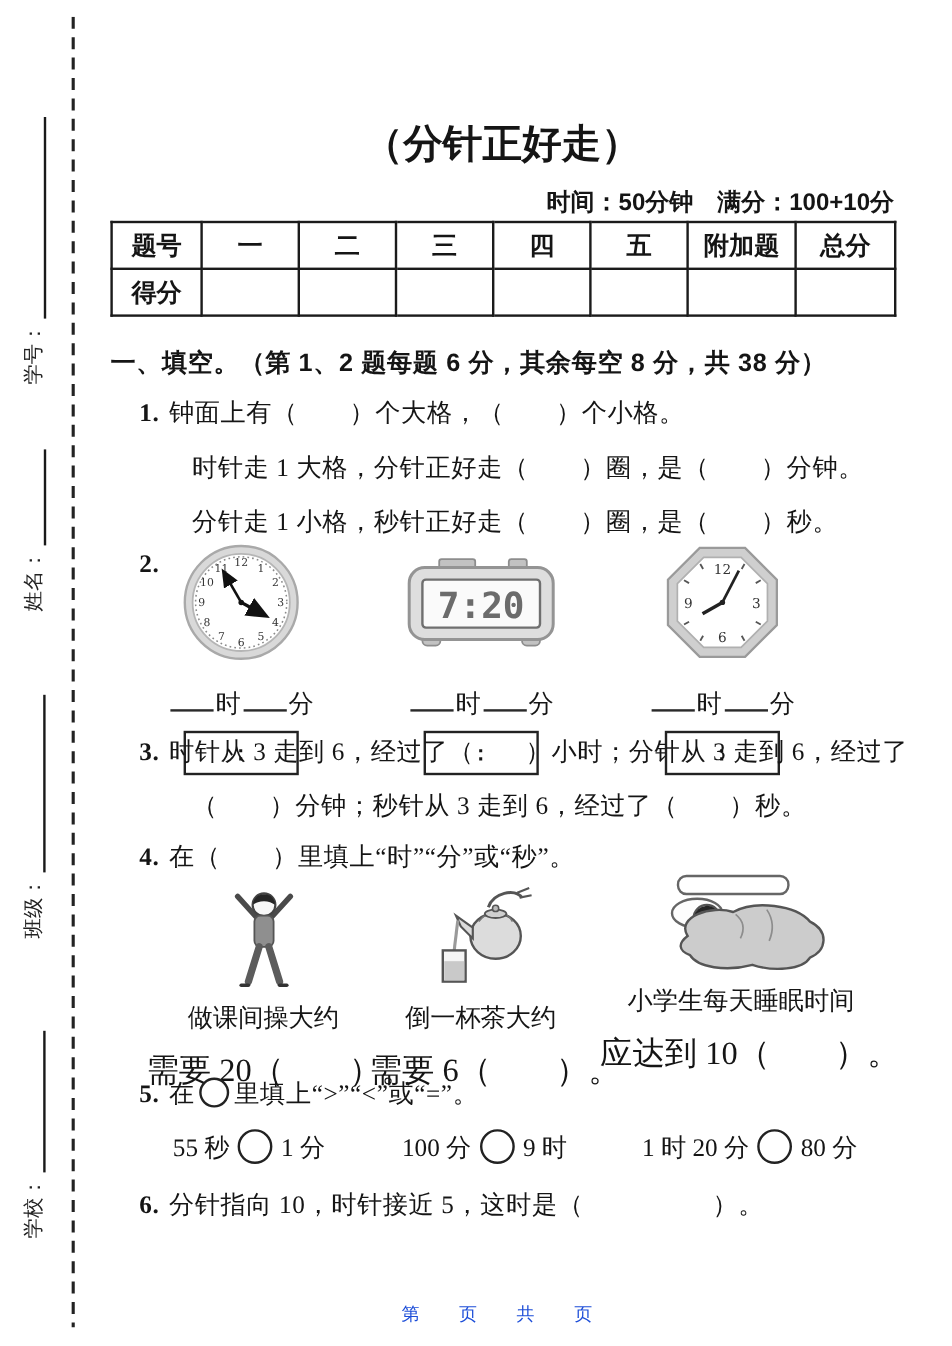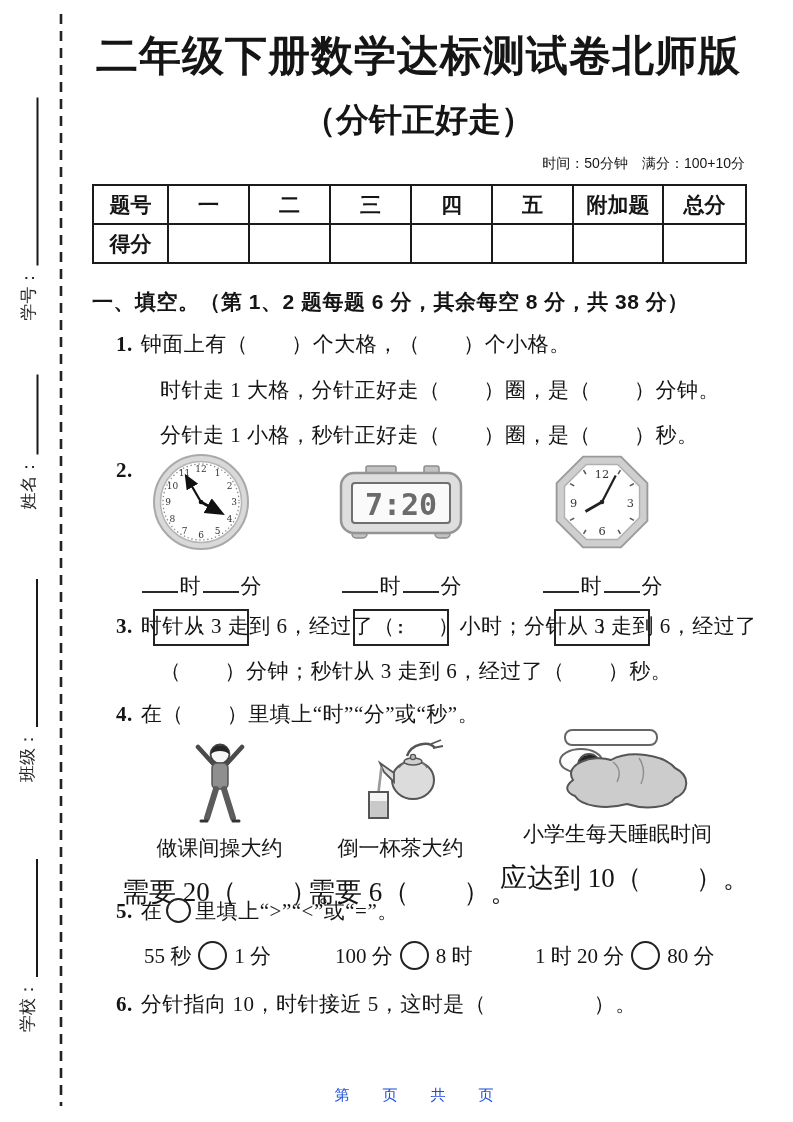--- a/index.html
+++ b/index.html
@@ -11,21 +11,21 @@
              white-space:nowrap;font-size:17px;color:#222;}
   .side-line{display:inline-block;height:16px;border-bottom:2px solid #191919;margin-left:4px;transform:translateY(5px);}
 
   
   .content{position:absolute;left:92px;top:0;width:653px;height:1122px;}
   .abs{position:absolute;}
 
   .title{width:100%;text-align:center;font-family:"Liberation Sans",sans-serif;font-weight:bold;
          font-size:42px;letter-spacing:1px;}
   .subtitle{width:100%;text-align:center;font-family:"Liberation Sans",sans-serif;font-weight:bold;font-size:33px;}
-  .meta{right:0;text-align:right;font-family:"Liberation Sans",sans-serif;font-weight:normal;font-size:14px;}
+  .meta{right:0;text-align:right;font-family:"Liberation Sans",sans-serif;font-weight:bold;font-size:20px;}
 
   table.score{border-collapse:collapse;table-layout:fixed;width:653px;}
   table.score td{border:2.5px solid #1b1b1b;height:35px;text-align:center;vertical-align:middle;
                  font-family:"Liberation Sans",sans-serif;font-weight:bold;font-size:21px;}
 
   .sec-heading{font-family:"Liberation Sans",sans-serif;font-weight:bold;font-size:21px;letter-spacing:0.5px;}
 
   .qline{font-size:21px;letter-spacing:0.5px;white-space:nowrap;}
   .qnum{font-weight:bold;margin-right:8px;}
   .indent{margin-left:68px;}
@@ -67,21 +67,20 @@
 </div>
 <div class="side-item" style="width:212px;left:-78px;top:663px;">
   <span>班级：</span><span class="side-line" style="width:148px;"></span>
 </div>
 <div class="side-item" style="width:182px;left:-63px;top:928px;">
   <span>学校：</span><span class="side-line" style="width:118px;"></span>
 </div>
 
 <div class="content">
 
-  <div class="abs title" style="top:28px;">二年级下册数学达标测试卷北师版</div>
   <div class="abs subtitle" style="top:98px;">（分针正好走）</div>
   <div class="abs meta" style="top:155px;">时间：50分钟　满分：100+10分</div>
 
   <table class="score abs" style="top:184px;left:0;">
     <colgroup>
         <col style="width:75px">
         <col style="width:81px">
         <col style="width:81px">
         <col style="width:81px">
         <col style="width:81px">
@@ -284,21 +283,21 @@
   </div>
 
   <div class="abs qline" style="top:897px;left:24px;">
     <span class="qnum">5.</span><span>在</span><span class="cmp-circle small"></span><span>里填上“&gt;”“&lt;”或“=”。</span>
   </div>
   <div class="abs" style="top:941px;left:0;width:653px;height:36px;">
     <span class="cmp-item" style="left:52px;">
       <span>55 秒</span><span class="cmp-circle"></span><span>1 分</span>
     </span>
     <span class="cmp-item" style="left:243px;">
-      <span>100 分</span><span class="cmp-circle"></span><span>8 时</span>
+      <span>100 分</span><span class="cmp-circle"></span><span>9 时</span>
     </span>
     <span class="cmp-item" style="left:443px;">
       <span>1 时 20 分</span><span class="cmp-circle"></span><span>80 分</span>
     </span>
   </div>
 
   <div class="abs qline" style="top:990px;left:24px;">
     <span class="qnum">6.</span><span>分针指向 10，时针接近 5，这时是（　　　　　）。</span>
   </div>
 

